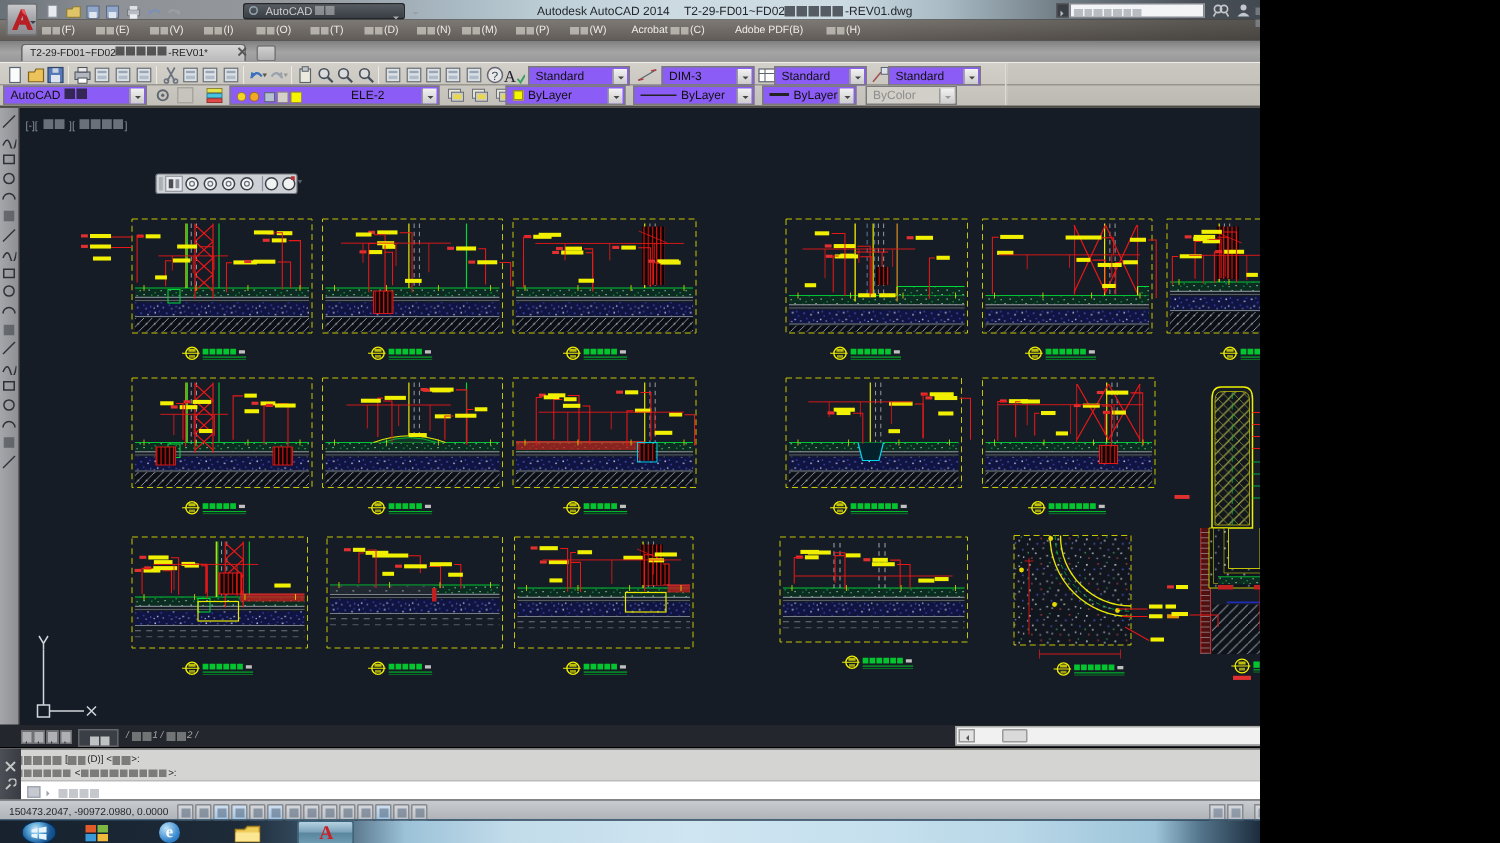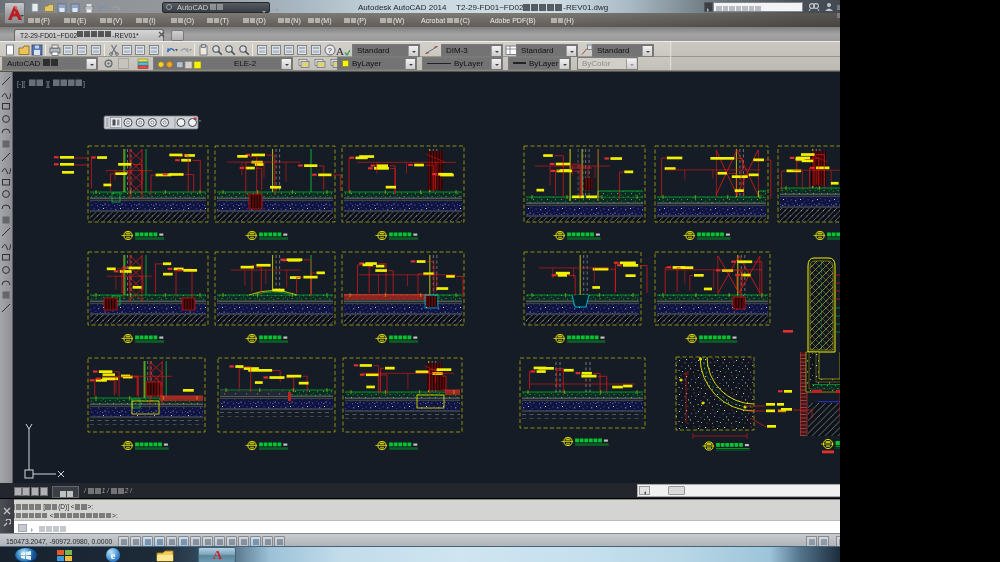--- a/index.html
+++ b/index.html
@@ -1,18 +1,18 @@
 <!DOCTYPE html>
 <html><head><meta charset="utf-8"><style>
 *{margin:0;padding:0;box-sizing:border-box}
 html,body{width:1000px;height:562px;overflow:hidden;background:#000;font-family:"Liberation Sans",sans-serif}
 #scr{position:relative;width:840px;height:562px;overflow:hidden;font-size:7px;line-height:1.15}
 .abs{position:absolute}
 .k{display:inline-block;vertical-align:top;margin-top:1px}
-.combo{position:absolute;height:13px;background:#737373;border:1px solid #7a7a7a;font-size:8px;color:#111;line-height:11px;padding-left:4px}
+.combo{position:absolute;height:13px;background:#8b5cf6;border:1px solid #7a7a7a;font-size:8px;color:#111;line-height:11px;padding-left:4px}
 .combo .ar{position:absolute;right:1px;top:1px;width:10px;height:10px;background:linear-gradient(#f2f2f2,#cccccc);border-left:1px solid #9a9a9a;text-align:center;line-height:9px}
 
 </style></head><body>
 <div id="scr">
 <div class="abs" style="left:0;top:0;width:1000px;height:13px;background:linear-gradient(90deg,#687078 0%,#8e9296 7%,#95999e 20%,#a8b8c2 30%,#c2d2da 38%,#ccdae2 45%,#cddbe3 56%,#a8bac4 63%,#6e7a82 71%,#494f57 80%,#3a4047 90%,#363c43 100%)"></div>
 <div class="abs" style="left:0;top:13px;width:1000px;height:14px;background:linear-gradient(#7d7974,#615c57)"></div>
 <div class="abs" style="left:0;top:13px;width:1000px;height:14px;background:linear-gradient(90deg,rgba(0,0,0,0) 55%,rgba(30,28,26,0.35) 80%,rgba(25,24,22,0.5) 100%)"></div>
 <div class="abs" style="left:4px;top:1.5px;width:21px;height:22px;background:linear-gradient(#c6c8cc,#9a9ca0 60%,#8a8c90);border-radius:2px;border:1px solid #6e7074"></div>
 <svg class="abs" style="left:6px;top:3px" width="18" height="19">
       <path d="M 2,17 L 8,3 L 10,3 L 16,17 L 12.5,17 L 11,13.5 L 6,13.5 L 7.5,10.5 L 9.5,10.5 L 9,7.5 L 5.5,17 Z" fill="#b81f25"></path>

